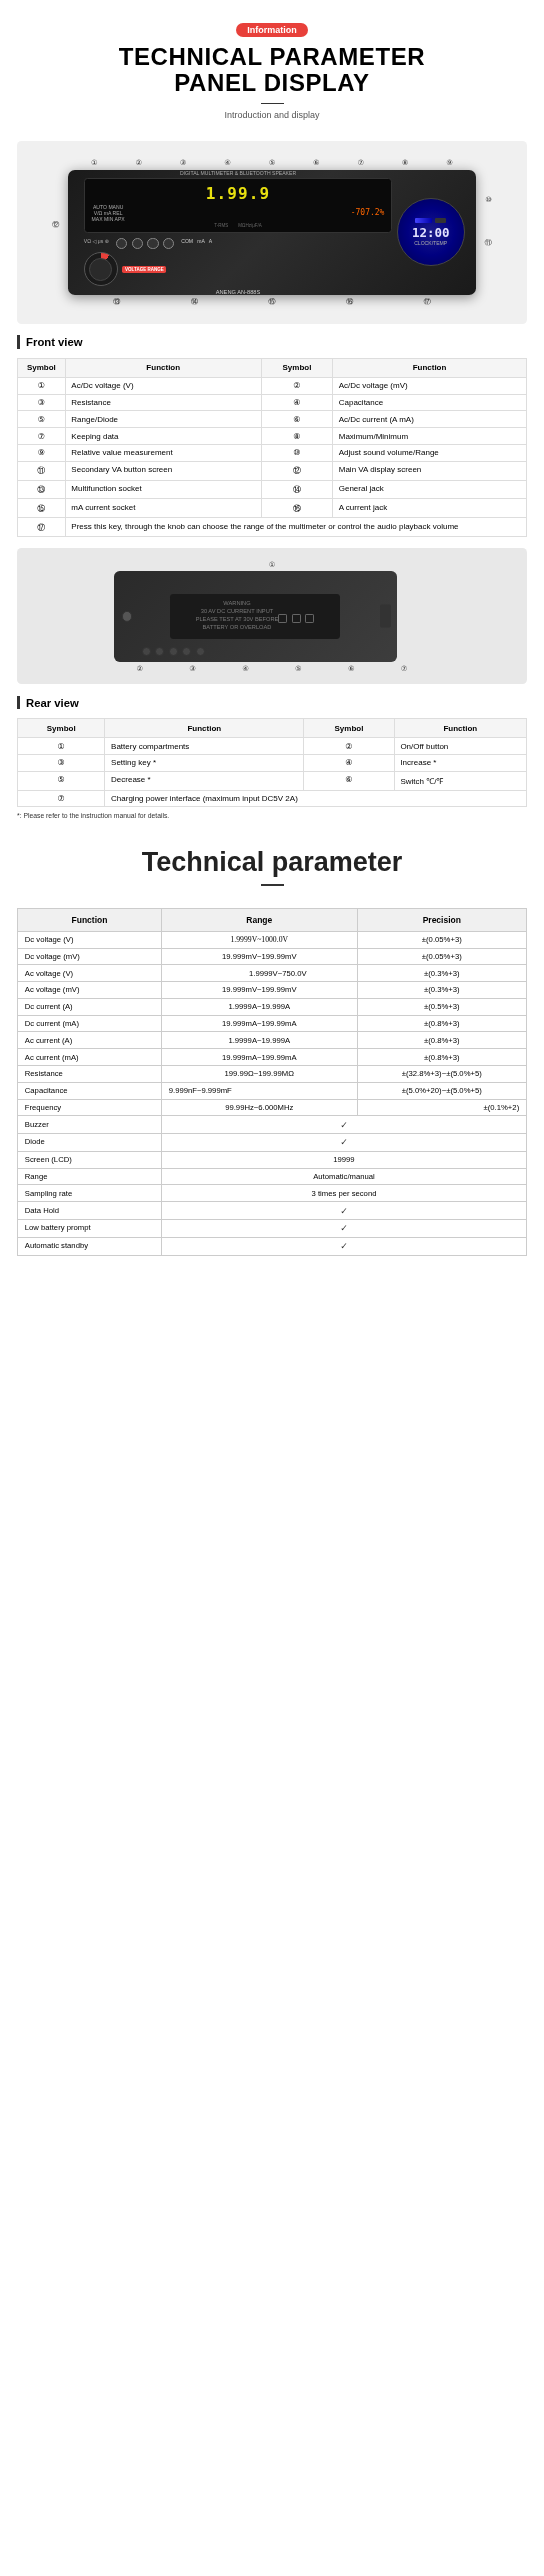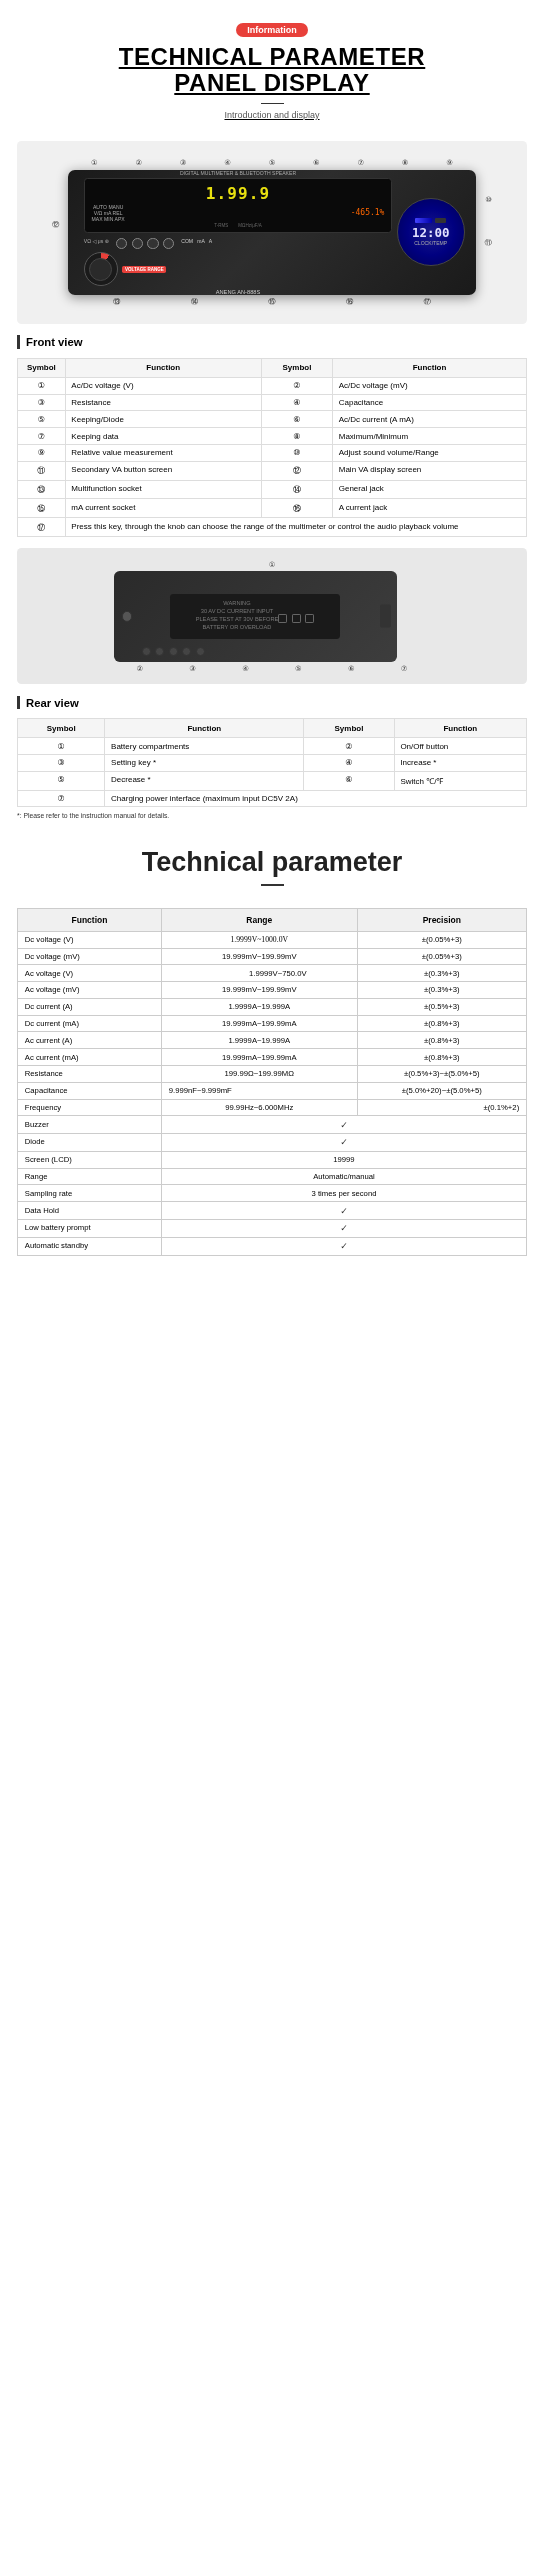--- a/index.html
+++ b/index.html
@@ -17,21 +17,20 @@
       color: #fff;
       border-radius: 11.3px;
       padding: 2.3px 11.3px;
       font-size: 9px;
       font-weight: bold;
       margin: 17px auto 0;
     }
     .header-section {
       text-align: center;
       padding: 5.7px 23px 11.3px;
-      text-decoration: underline;
     }
     .main-title {
       font-size: 24px;
       font-weight: 900;
       letter-spacing: 0.6px;
       margin: 6.8px 0 4.5px;
       line-height: 1.1;
     }
     .divider-line {
       width: 23px;
@@ -298,21 +297,21 @@
     </div>
     <div class="device-placeholder">
 
       <div style="position:absolute; left:-16px; top:40%; font-size:7.4px; color:#333;">⑫</div>
       <div class="device-left">
         <div style="font-size:5.1px; color:#aaa; margin-bottom:2.3px;">DIGITAL MULTIMETER &amp; BLUETOOTH SPEAKER</div>
         <div class="device-display">
           <div class="device-display-value">1.99.9</div>
           <div style="display:flex; justify-content:space-between; align-items:center; margin-top:1.1px;">
             <span style="color:#aaa; font-size:5.1px;">AUTO MANU<br>V/Ω mA REL<br>MAX MIN APX</span>
-            <div class="device-display-sub">-465.1%</div>
+            <div class="device-display-sub">-707.2%</div>
           </div>
           <div style="color:#666; font-size:4.5px; margin-top:1.1px;">T-RMS &nbsp;&nbsp;&nbsp;&nbsp;&nbsp;&nbsp; MΩHz/μF/A</div>
         </div>
         <div class="connectors-row">
           <span style="color:#aaa; font-size:5.1px; margin-right:2.3px;">VΩ ◁ μs ⊕</span>
           <div class="connector"></div>
           <div class="connector"></div>
           <div class="connector"></div>
           <div class="connector"></div>
           <span style="color:#ccc; font-size:5.1px; margin-left:2.3px;">COM &nbsp; mA &nbsp; A</span>
@@ -373,21 +372,21 @@
     <td>Ac/Dc voltage (mV)</td>
   </tr>
         <tr>
     <td class="symbol-cell">③</td>
     <td>Resistance</td>
     <td class="symbol-cell">④</td>
     <td>Capacitance</td>
   </tr>
         <tr>
     <td class="symbol-cell">⑤</td>
-    <td>Keeping/Diode</td>
+    <td>Range/Diode</td>
     <td class="symbol-cell">⑥</td>
     <td>Ac/Dc current (A mA)</td>
   </tr>
         <tr>
     <td class="symbol-cell">⑦</td>
     <td>Keeping data</td>
     <td class="symbol-cell">⑧</td>
     <td>Maximum/Minimum</td>
   </tr>
         <tr>
@@ -558,21 +557,21 @@
     <td style="text-align:center;">±(0.8%+3)</td>
   </tr>
         <tr>
     <td>Ac current (mA)</td>
     <td style="text-align:center;">19.999mA~199.99mA</td>
     <td style="text-align:center;">±(0.8%+3)</td>
   </tr>
         <tr>
     <td>Resistance</td>
     <td style="text-align:center;">199.99Ω~199.99MΩ</td>
-    <td style="text-align:center;">±(0.5%+3)~±(5.0%+5)</td>
+    <td style="text-align:center;">±(32.8%+3)~±(5.0%+5)</td>
   </tr>
         <tr>
     <td>Capacitance</td>
     <td style="text-align:left;">9.999nF~9.999mF</td>
     <td style="text-align:center;">±(5.0%+20)~±(5.0%+5)</td>
   </tr>
         <tr>
     <td>Frequency</td>
     <td style="text-align:center;">99.99Hz~6.000MHz</td>
     <td style="text-align:right;">±(0.1%+2)</td>

